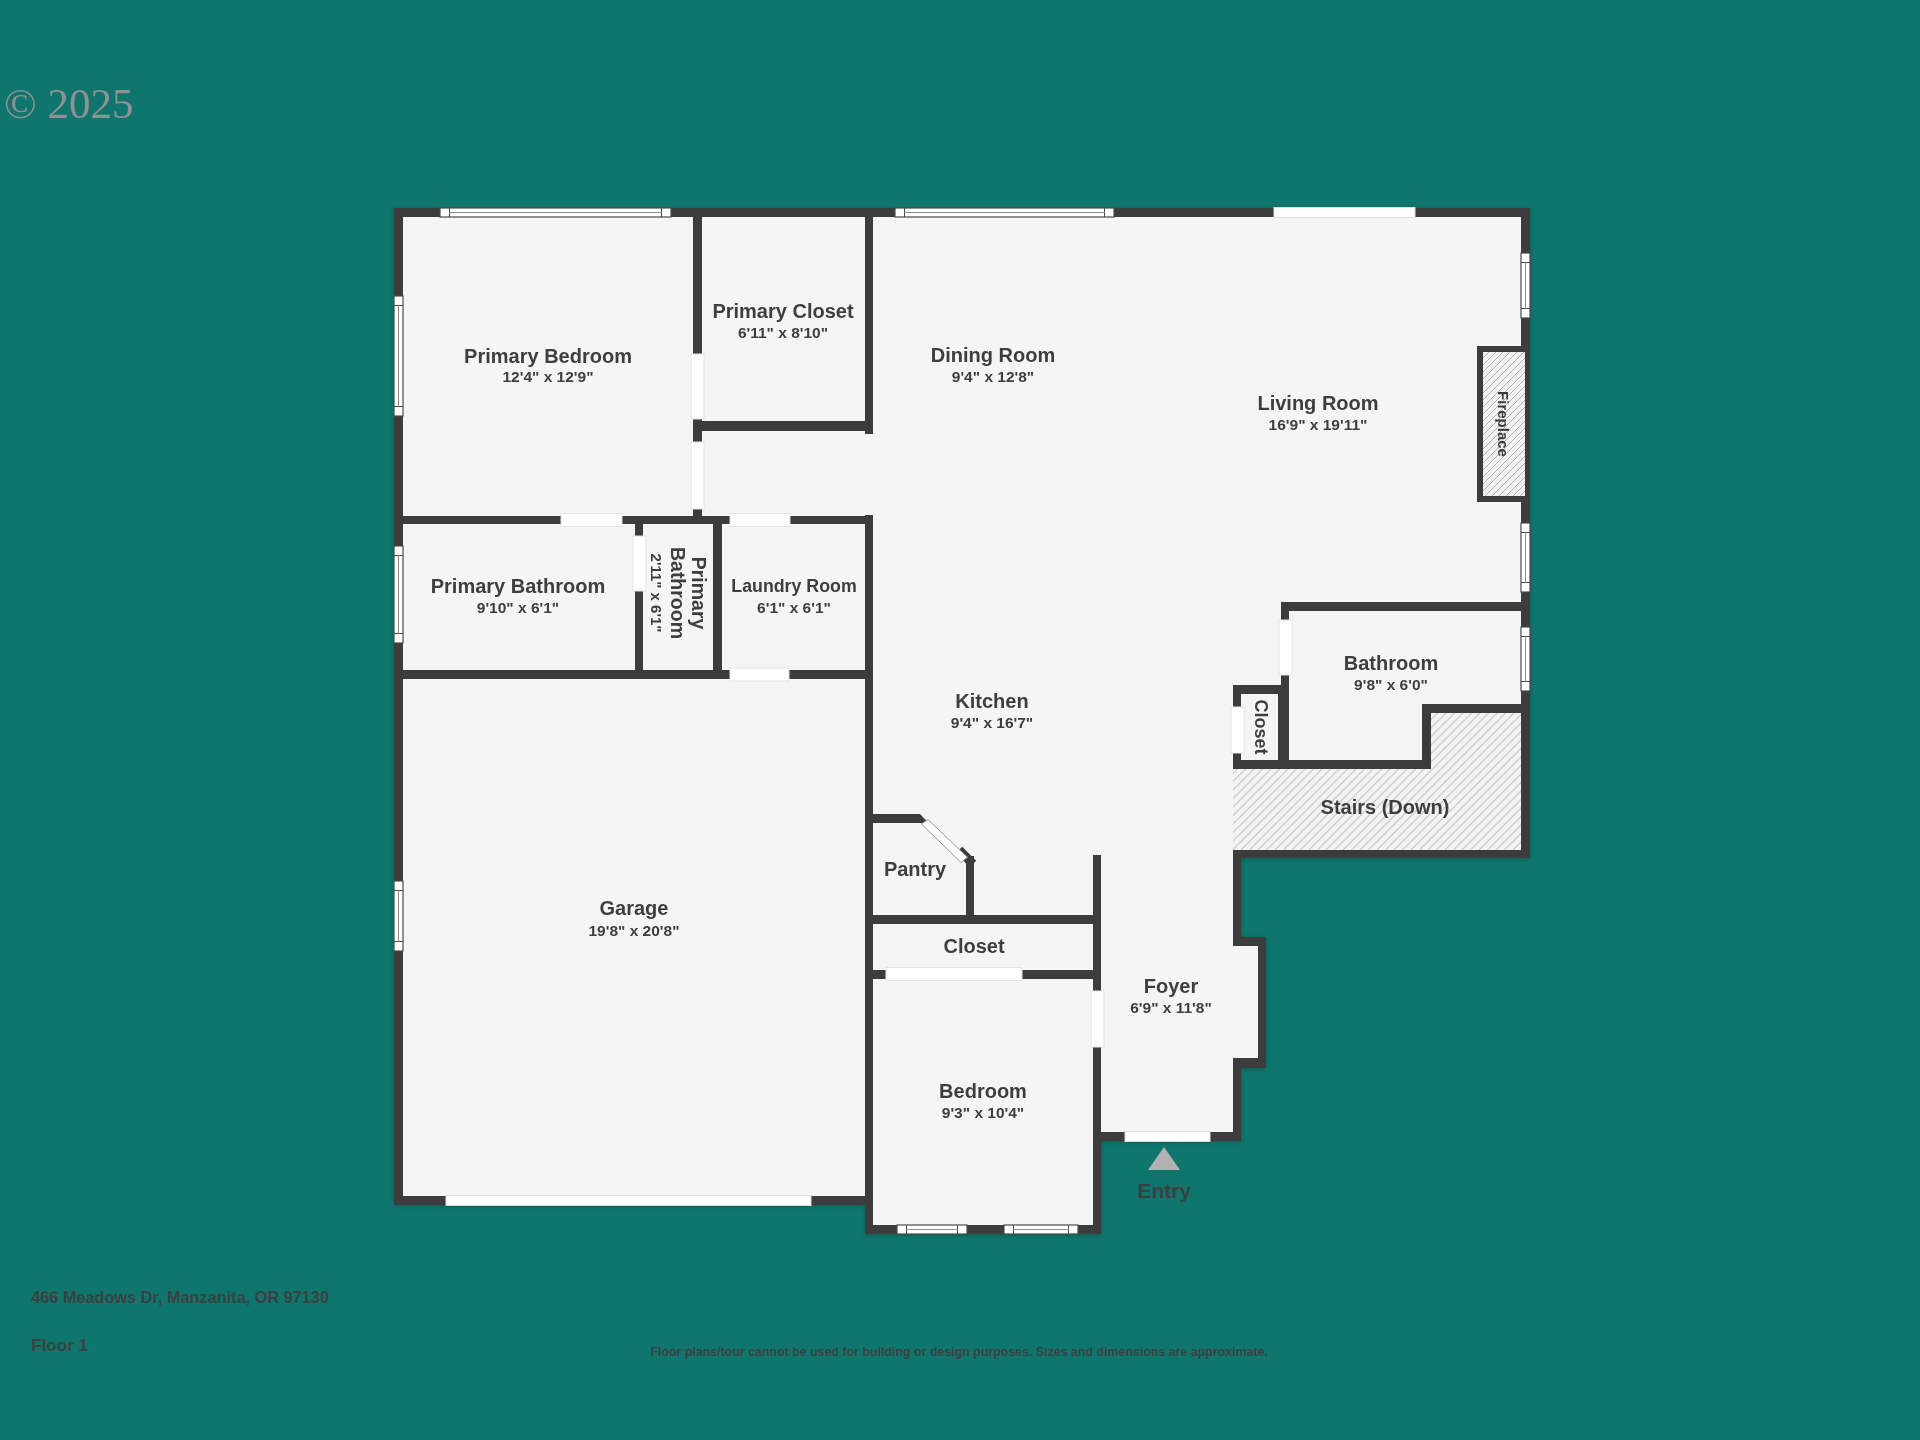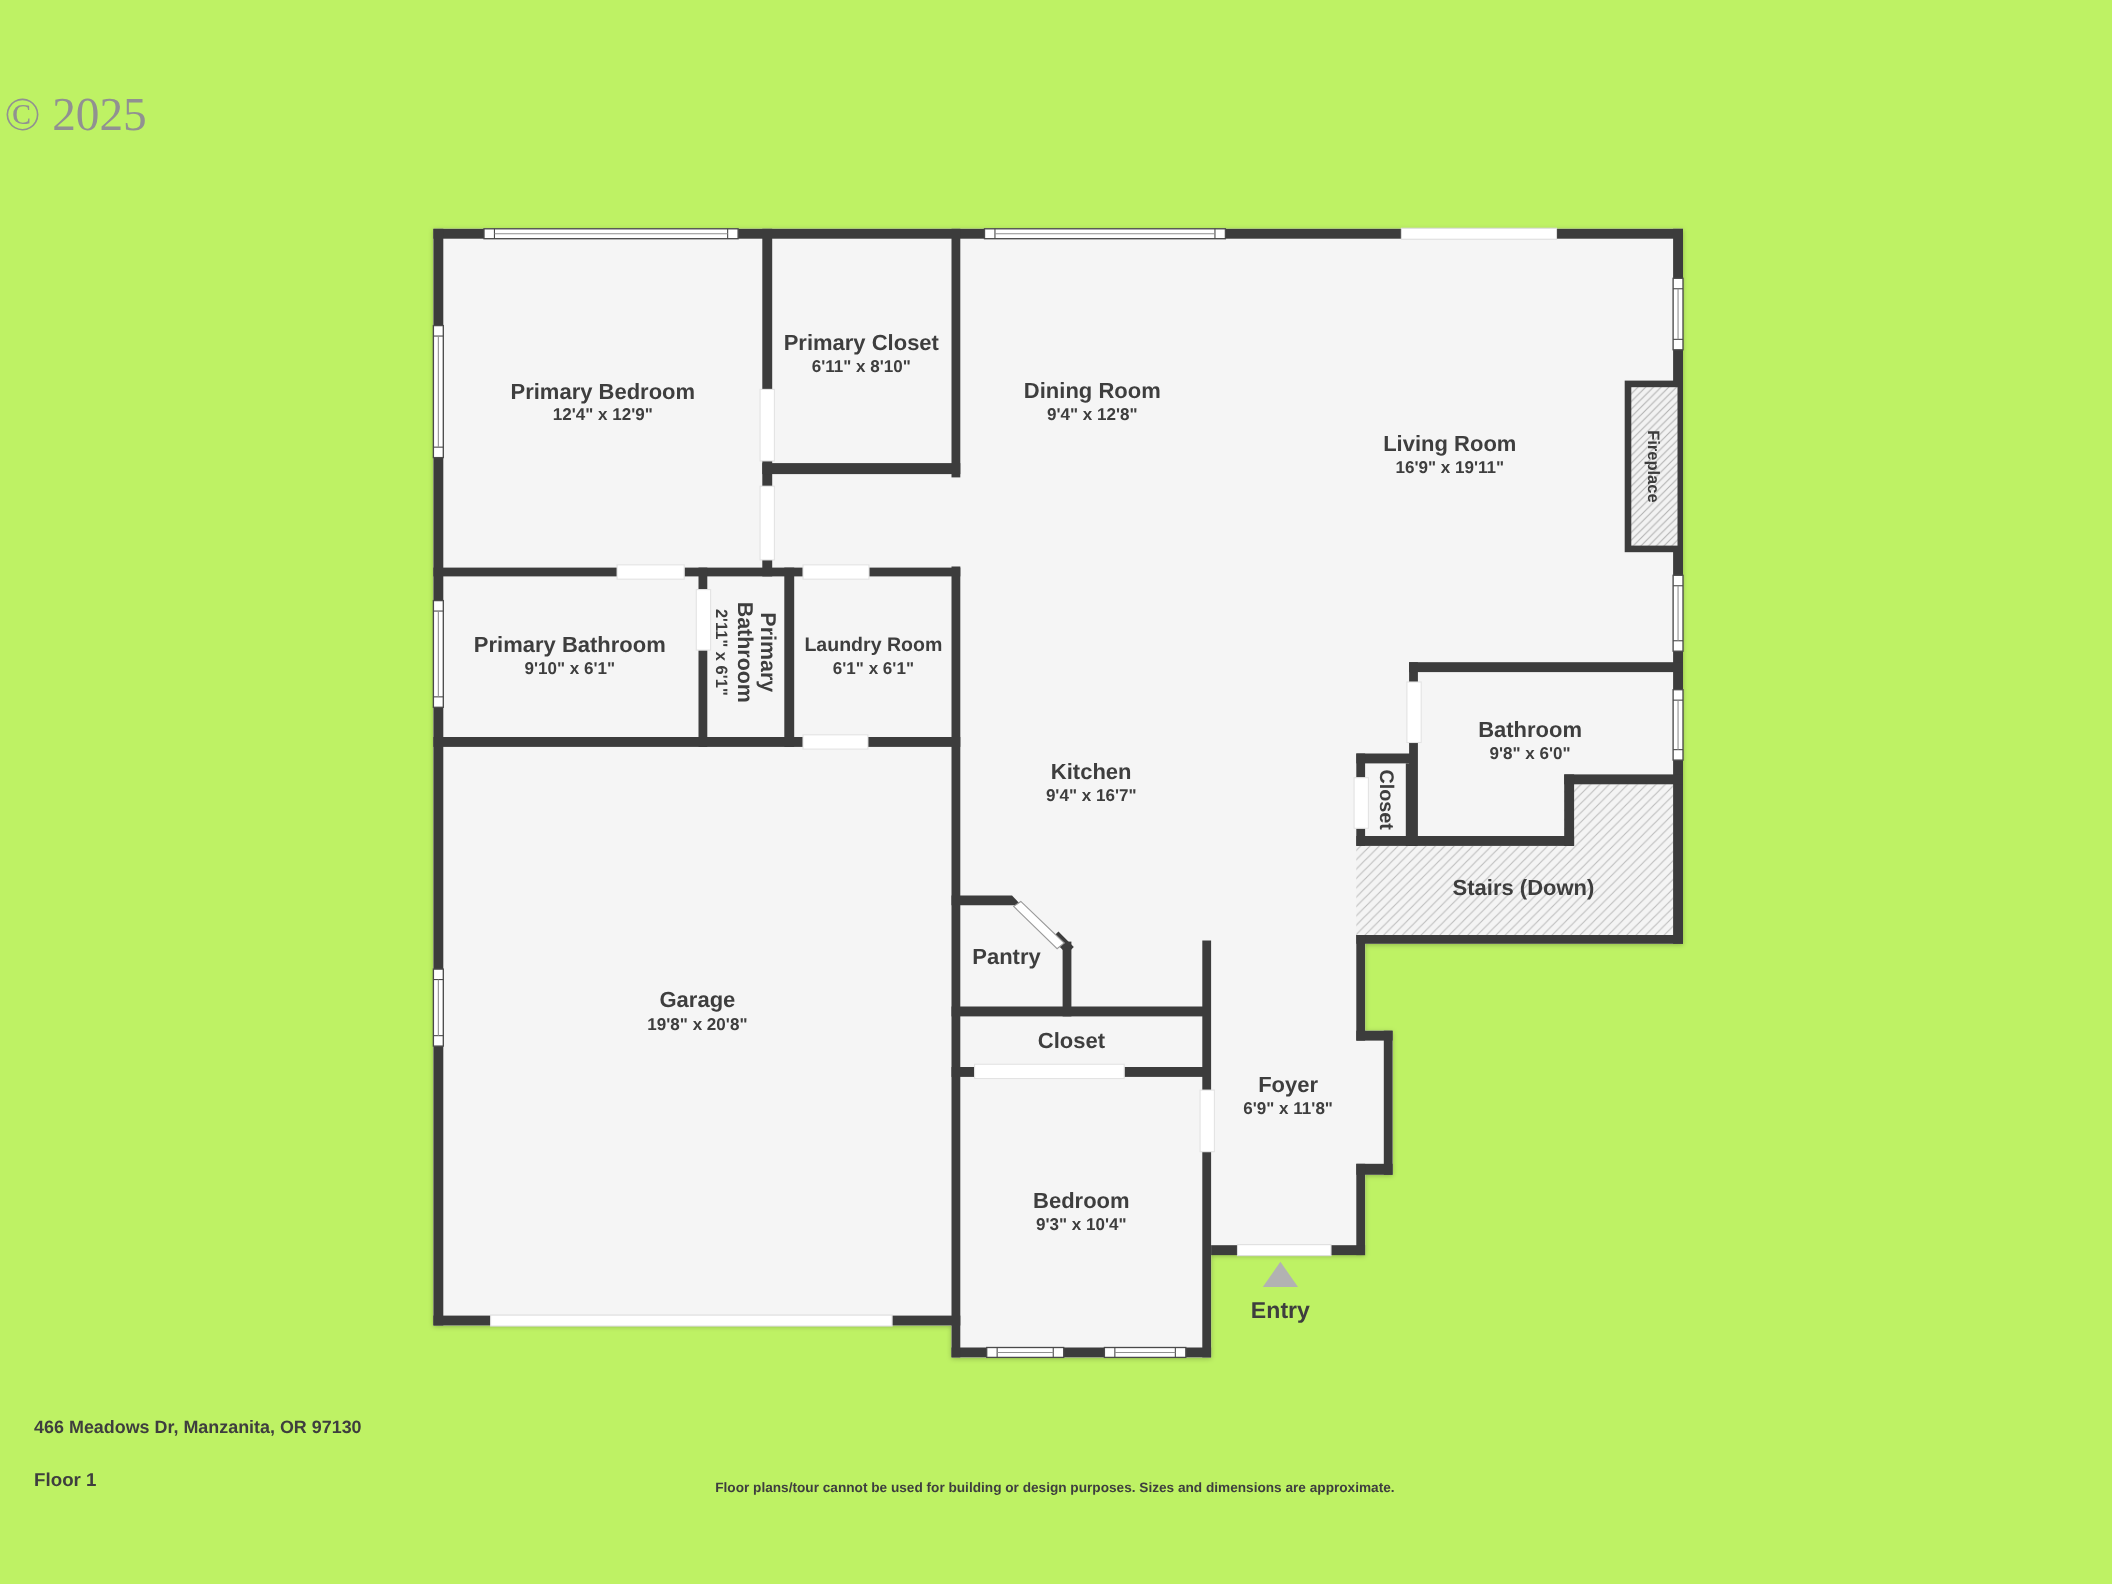--- a/index.html
+++ b/index.html
@@ -1,16 +1,16 @@
 <!DOCTYPE html>
 <html><head>
 <meta charset="utf-8">
 <style>
 html,body{margin:0;padding:0;background:#fff;}
-#page{position:relative;width:1920px;height:1440px;background:#bef264;overflow:hidden;
+#page{position:relative;width:1920px;height:1440px;background:#0f766e;overflow:hidden;
 font-family:"Liberation Sans", sans-serif;}
 svg{display:block;}
 </style>
 </head>
 <body>
 <div id="page">
 <svg width="1920" height="1440" viewBox="0 0 1920 1440" xmlns="http://www.w3.org/2000/svg">
 <defs>
 <pattern id="hatch" patternUnits="userSpaceOnUse" width="8.5" height="8.5">
 <rect width="8.5" height="8.5" fill="#f4f4f4"></rect>

